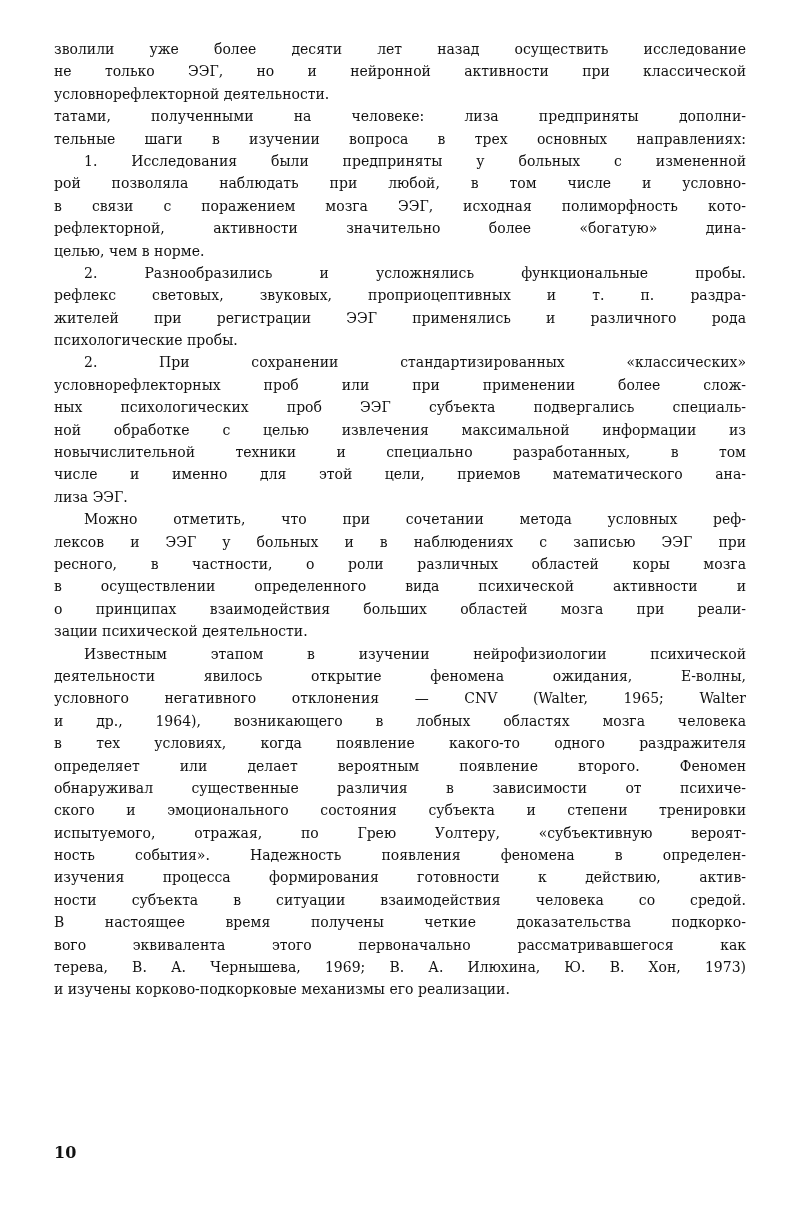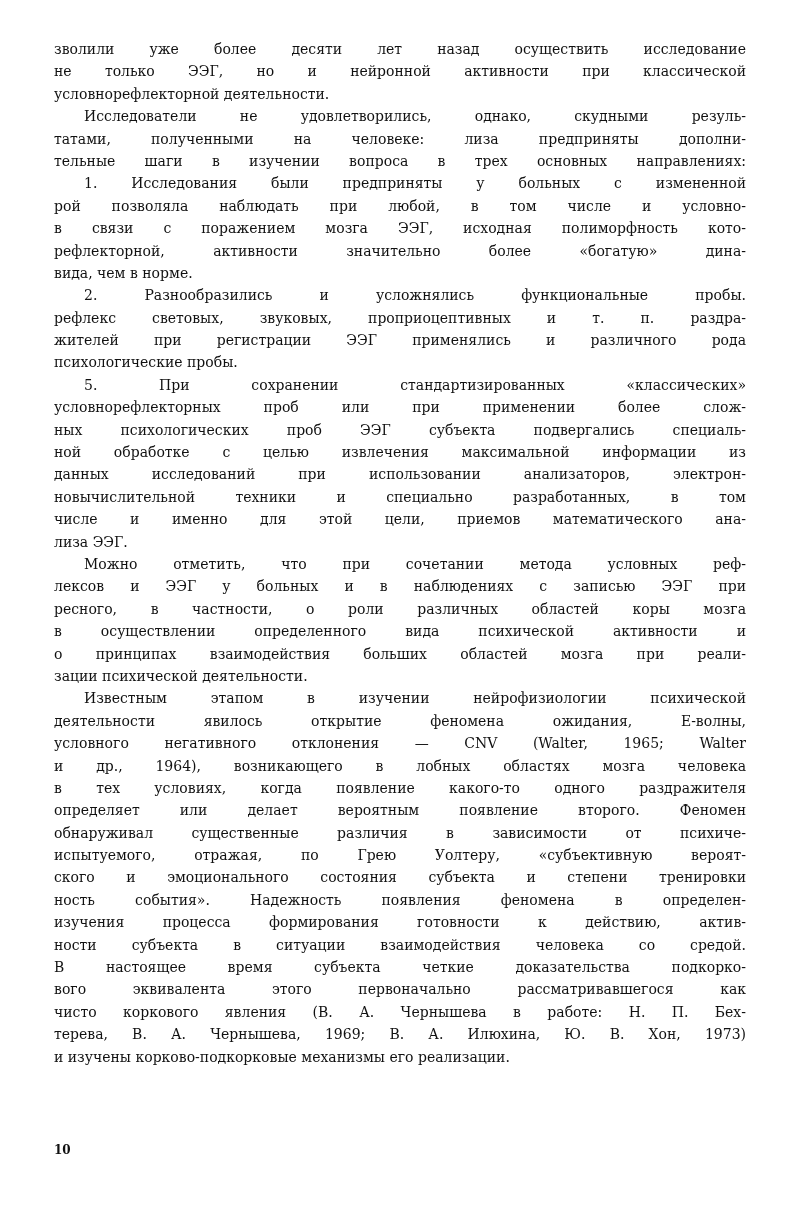--- a/index.html
+++ b/index.html
@@ -39,62 +39,60 @@
   }
   .line.indent {
     padding-left: 30px;
   }
   .page-number {
     position: absolute;
     left: 54px;
     top: 1143px;
     font-family: "DejaVu Serif", "Liberation Serif", serif;
     font-weight: bold;
-    font-size: 12px;
+    font-size: 16px;
     color: #111;
   }
 </style>
 </head>
 <body>
 
 <div class="page">
 
   <div class="para">
     <span class="line">зволили уже более десяти лет назад осуществить исследование</span>
     <span class="line">не только ЭЭГ, но и нейронной активности при классической</span>
     <span class="line last">условнорефлекторной деятельности.</span>
   </div>
 
   <div class="para">
-    <span class="line indent">Исследователи не удовлетворились, однако, скудными резуль-</span>
     <span class="line">татами, полученными на человеке: лиза предприняты дополни-</span>
     <span class="line">тельные шаги в изучении вопроса в трех основных направлениях:</span>
   </div>
 
   <div class="para">
     <span class="line indent">1. Исследования были предприняты у больных с измененной</span>
     <span class="line">рой позволяла наблюдать при любой, в том числе и условно-</span>
     <span class="line">в связи с поражением мозга ЭЭГ, исходная полиморфность кото-</span>
     <span class="line">рефлекторной, активности значительно более «богатую» дина-</span>
-    <span class="line last">вида, чем в норме.</span>
+    <span class="line last">целью, чем в норме.</span>
   </div>
 
   <div class="para">
     <span class="line indent">2. Разнообразились и усложнялись функциональные пробы.</span>
     <span class="line">рефлекс световых, звуковых, проприоцептивных и т. п. раздра-</span>
     <span class="line">жителей при регистрации ЭЭГ применялись и различного рода</span>
     <span class="line last">психологические пробы.</span>
   </div>
 
   <div class="para">
-    <span class="line indent">5. При сохранении стандартизированных «классических»</span>
+    <span class="line indent">2. При сохранении стандартизированных «классических»</span>
     <span class="line">условнорефлекторных проб или при применении более слож-</span>
     <span class="line">ных психологических проб ЭЭГ субъекта подвергались специаль-</span>
     <span class="line">ной обработке с целью извлечения максимальной информации из</span>
-    <span class="line">данных исследований при использовании анализаторов, электрон-</span>
     <span class="line">новычислительной техники и специально разработанных, в том</span>
     <span class="line">числе и именно для этой цели, приемов математического ана-</span>
     <span class="line last">лиза ЭЭГ.</span>
   </div>
 
   <div class="para">
     <span class="line indent">Можно отметить, что при сочетании метода условных реф-</span>
     <span class="line">лексов и ЭЭГ у больных и в наблюдениях с записью ЭЭГ при</span>
     <span class="line">ресного, в частности, о роли различных областей коры мозга</span>
     <span class="line">в осуществлении определенного вида психической активности и</span>
@@ -103,27 +101,26 @@
   </div>
 
   <div class="para">
     <span class="line indent">Известным этапом в изучении нейрофизиологии психической</span>
     <span class="line">деятельности явилось открытие феномена ожидания, Е-волны,</span>
     <span class="line">условного негативного отклонения — CNV (Walter, 1965; Walter</span>
     <span class="line">и др., 1964), возникающего в лобных областях мозга человека</span>
     <span class="line">в тех условиях, когда появление какого-то одного раздражителя</span>
     <span class="line">определяет или делает вероятным появление второго. Феномен</span>
     <span class="line">обнаруживал существенные различия в зависимости от психиче-</span>
+    <span class="line">ского и эмоционального состояния субъекта и степени тренировки</span>
     <span class="line">испытуемого, отражая, по Грею Уолтеру, «субъективную вероят-</span>
-    <span class="line">ского и эмоционального состояния субъекта и степени тренировки</span>
     <span class="line">ность события». Надежность появления феномена в определен-</span>
     <span class="line">изучения процесса формирования готовности к действию, актив-</span>
     <span class="line">ности субъекта в ситуации взаимодействия человека со средой.</span>
-    <span class="line">В настоящее время субъекта четкие доказательства подкорко-</span>
+    <span class="line">В настоящее время получены четкие доказательства подкорко-</span>
     <span class="line">вого эквивалента этого первоначально рассматривавшегося как</span>
-    <span class="line">чисто коркового явления (В. А. Чернышева в работе: Н. П. Бех-</span>
     <span class="line">терева, В. А. Чернышева, 1969; В. А. Илюхина, Ю. В. Хон, 1973)</span>
     <span class="line last">и изучены корково-подкорковые механизмы его реализации.</span>
   </div>
 
 </div>
 
 <div class="page-number">10</div>
 
 </body></html>

